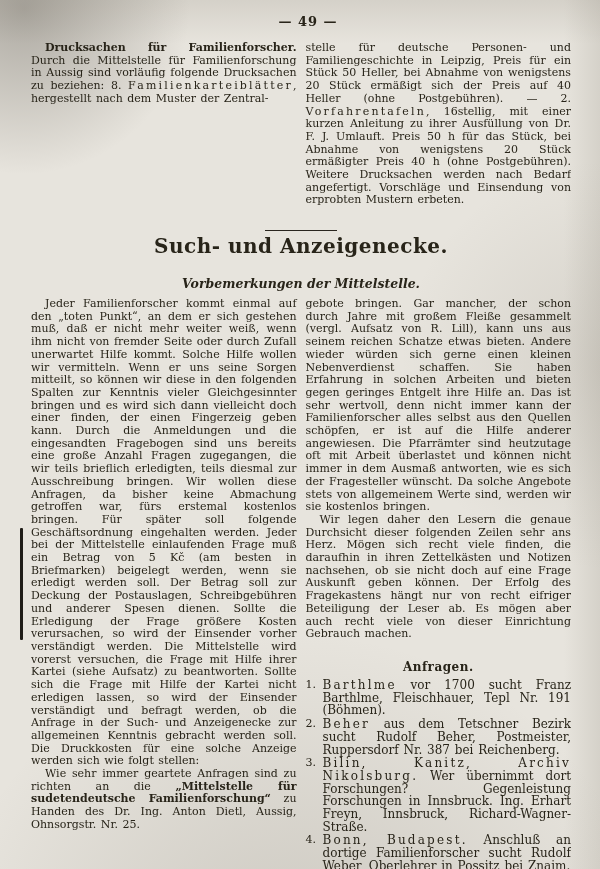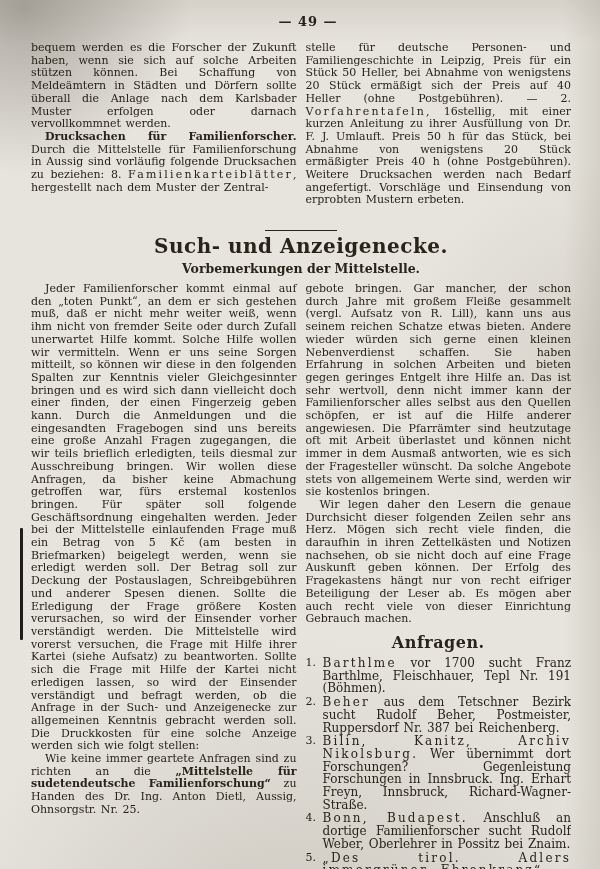--- a/index.html
+++ b/index.html
@@ -35,62 +35,61 @@
     font-size:11px;line-height:12.7px;
     word-spacing:1px;
   }
   .indent{text-indent:14px;}
   .bold{font-weight:bold;}
   .spaced{letter-spacing:2.2px;}
   .top-cols{height:183px;overflow:hidden;}
   .rule{width:72px;margin:5px auto 3px auto;border-top:1.6px solid #2a261f;}
   .h1{
     text-align:center;font-size:20px;font-weight:bold;
-    margin:1px 0 3px 0;letter-spacing:.5px;
+    margin:1px 0 18px 0;letter-spacing:.5px;
   }
-  .h2{text-align:center;font-size:12.5px;font-weight:bold;margin:0 0 7px 0;}
+  .h2{text-align:center;font-size:12.5px;font-weight:bold;margin:0 0 7px 0;font-style:italic;}
   .main-cols{height:588px;overflow:hidden;}
   .h3{
-    text-align:center;font-size:16px;font-weight:bold;
-    margin:7px 0 5px 0;letter-spacing:.5px;
+    text-align:center;font-size:12px;font-weight:bold;
+    margin:19px 0 5px 0;letter-spacing:.5px;
   }
   .qitem{display:flex;margin:0 0 1px 0;}
   .qnum{flex:none;width:17px;font-size:11px;line-height:12.7px;}
   .qtext{
     flex:1;text-align:justify;font-size:12px;line-height:12.7px;word-spacing:1px;
   }
 </style>
 </head>
 <body>
 
 <div class="scan">
   <div class="pagenum">— 49 —</div>
   <div class="ink-line"></div>
 
   <div class="content">
 
     <div class="cols top-cols">
       <div class="col">
-        <p class="jp">bequem werden es die Forscher der Zukunft haben, wenn sie sich auf solche Arbeiten stützen können. Bei Schaffung von Meldeämtern in Städten und Dörfern sollte überall die Anlage nach dem Karlsbader Muster erfolgen oder darnach vervollkommnet werden.</p>
         <p class="jp indent"><span class="bold">Drucksachen für Familienforscher.</span><span> Durch die Mittelstelle für Familienforschung in Aussig sind vorläufig folgende Drucksachen zu beziehen: 8. </span><span class="spaced">Familienkarteiblätter</span><span>, hergestellt nach dem Muster der Zentral-</span></p>
       </div>
       <div class="col">
         <p class="jp"><span>stelle für deutsche Personen- und Familiengeschichte in Leipzig, Preis für ein Stück 50 Heller, bei Abnahme von wenigstens 20 Stück ermäßigt sich der Preis auf 40 Heller (ohne Postgebühren). — 2. </span><span class="spaced">Vorfahrentafeln</span><span>, 16stellig, mit einer kurzen Anleitung zu ihrer Ausfüllung von Dr. F. J. Umlauft. Preis 50 h für das Stück, bei Abnahme von wenigstens 20 Stück ermäßigter Preis 40 h (ohne Postgebühren). Weitere Drucksachen werden nach Bedarf angefertigt. Vorschläge und Einsendung von erprobten Mustern erbeten.</span></p>
       </div>
     </div>
 
     <div class="rule"></div>
 
     <div class="h1">Such- und Anzeigenecke.</div>
     <div class="h2">Vorbemerkungen der Mittelstelle.</div>
 
     <div class="cols main-cols">
       <div class="col">
         <p class="jp indent">Jeder Familienforscher kommt einmal auf den „toten Punkt“, an dem er sich gestehen muß, daß er nicht mehr weiter weiß, wenn ihm nicht von fremder Seite oder durch Zufall unerwartet Hilfe kommt. Solche Hilfe wollen wir vermitteln. Wenn er uns seine Sorgen mitteilt, so können wir diese in den folgenden Spalten zur Kenntnis vieler Gleichgesinnter bringen und es wird sich dann vielleicht doch einer finden, der einen Fingerzeig geben kann. Durch die Anmeldungen und die eingesandten Fragebogen sind uns bereits eine große Anzahl Fragen zugegangen, die wir teils brieflich erledigten, teils diesmal zur Ausschreibung bringen. Wir wollen diese Anfragen, da bisher keine Abmachung getroffen war, fürs erstemal kostenlos bringen. Für später soll folgende Geschäftsordnung eingehalten werden. Jeder bei der Mittelstelle einlaufenden Frage muß ein Betrag von 5 Kč (am besten in Briefmarken) beigelegt werden, wenn sie erledigt werden soll. Der Betrag soll zur Deckung der Postauslagen, Schreibgebühren und anderer Spesen dienen. Sollte die Erledigung der Frage größere Kosten verursachen, so wird der Einsender vorher verständigt werden. Die Mittelstelle wird vorerst versuchen, die Frage mit Hilfe ihrer Kartei (siehe Aufsatz) zu beantworten. Sollte sich die Frage mit Hilfe der Kartei nicht erledigen lassen, so wird der Einsender verständigt und befragt werden, ob die Anfrage in der Such- und Anzeigenecke zur allgemeinen Kenntnis gebracht werden soll. Die Druckkosten für eine solche Anzeige werden sich wie folgt stellen:</p>
-        <p class="jp indent"><span>Wie keine immer geartete Anfragen sind zu richten an die </span><span class="bold">„Mittelstelle für sudetendeutsche Familienforschung“</span><span> zu Handen des Dr. Ing. Anton Dietl, Aussig, Ohnsorgstr. Nr. 25.</span></p>
+        <p class="jp indent"><span>Wie sehr immer geartete Anfragen sind zu richten an die </span><span class="bold">„Mittelstelle für sudetendeutsche Familienforschung“</span><span> zu Handen des Dr. Ing. Anton Dietl, Aussig, Ohnsorgstr. Nr. 25.</span></p>
       </div>
 
       <div class="col">
         <p class="jp">gebote bringen. Gar mancher, der schon durch Jahre mit großem Fleiße gesammelt (vergl. Aufsatz von R. Lill), kann uns aus seinem reichen Schatze etwas bieten. Andere wieder würden sich gerne einen kleinen Nebenverdienst schaffen. Sie haben Erfahrung in solchen Arbeiten und bieten gegen geringes Entgelt ihre Hilfe an. Das ist sehr wertvoll, denn nicht immer kann der Familienforscher alles selbst aus den Quellen schöpfen, er ist auf die Hilfe anderer angewiesen. Die Pfarrämter sind heutzutage oft mit Arbeit überlastet und können nicht immer in dem Ausmaß antworten, wie es sich der Fragesteller wünscht. Da solche Angebote stets von allgemeinem Werte sind, werden wir sie kostenlos bringen.</p>
         <p class="jp indent">Wir legen daher den Lesern die genaue Durchsicht dieser folgenden Zeilen sehr ans Herz. Mögen sich recht viele finden, die daraufhin in ihren Zettelkästen und Notizen nachsehen, ob sie nicht doch auf eine Frage Auskunft geben können. Der Erfolg des Fragekastens hängt nur von recht eifriger Beteiligung der Leser ab. Es mögen aber auch recht viele von dieser Einrichtung Gebrauch machen.</p>
 
         <div class="h3">Anfragen.</div>
 
         <div class="qitem">
           <span class="qnum">1.</span>

